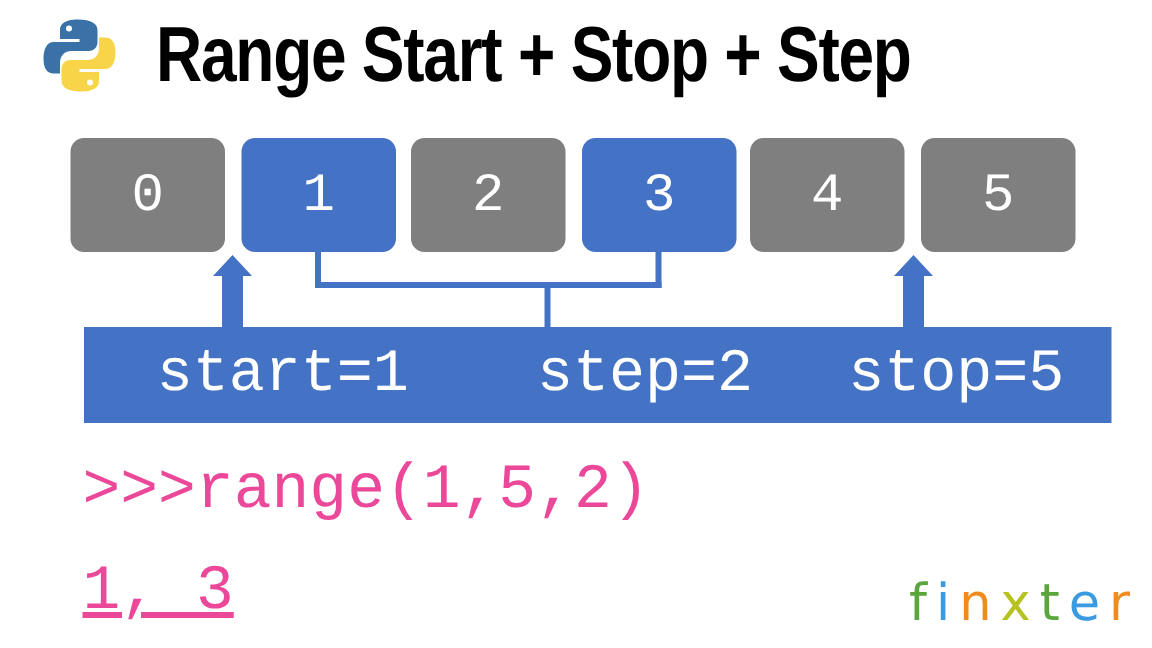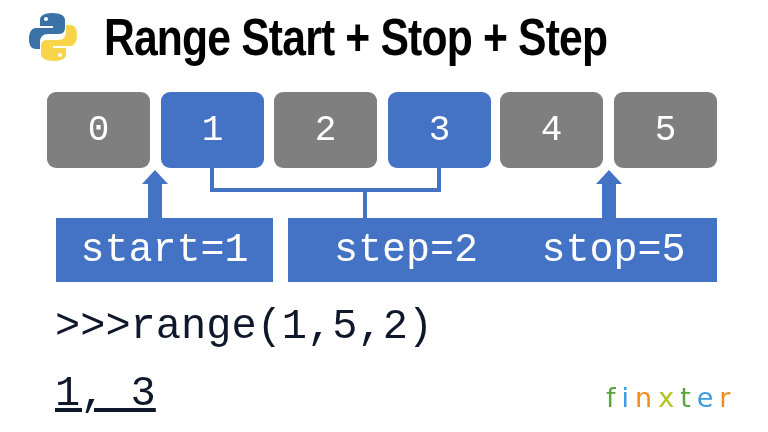--- a/index.html
+++ b/index.html
@@ -18,29 +18,29 @@
     .cell {
       top: 92px; width: 103px; height: 76px; border-radius: 9px;
       color: #ffffff; font-family: "Liberation Mono", monospace; font-size: 36px;
       display: flex; align-items: center; justify-content: center;
     }
     .cell.gray { background: #7f7f7f; }
     .cell.blue { background: #4472c4; }
     .param {
       top: 218px; height: 64px; background: #4472c4; color: #ffffff;
       font-family: "Liberation Mono", monospace; font-size: 40px;
-      display: flex; align-items: center; justify-content: center; white-space: nowrap;
+      display: flex; align-items: center; justify-content: center; white-space: nowrap; padding-left: 24px;
     }
     .line { background: #4472c4; }
     .code {
-      left: 55px; font-family: "Liberation Mono", monospace; font-size: 42px; color: #0f172a;
+      left: 55px; font-family: "Liberation Mono", monospace; font-size: 42px; color: #ec4899;
       white-space: pre;
     }
     .brand {
-      left: 606px; top: 382px; font-family: "DejaVu Sans", sans-serif; font-size: 27px;
+      left: 606px; top: 382px; font-family: "DejaVu Sans", sans-serif; font-size: 34px;
       letter-spacing: 6px; white-space: nowrap;
     }
   </style>
 </head>
 <body>
 
 <svg class="abs logo" viewBox="0 0 50 54">
   <path d="M24 3 C14 3 12 7 12 10 L12 16 L25 16 L25 18 L8 18 C3 18 1 23 1 29 C1 35 3 39 8 39 L12 39 L12 32 C12 27 15 24 20 24 L31 24 C35 24 37 21 37 18 L37 10 C37 6 33 3 24 3 Z" fill="#3a72a8"></path>
   <circle cx="18" cy="9" r="2" fill="#ffffff"></circle>
   <path d="M26 51 C36 51 38 47 38 44 L38 38 L25 38 L25 36 L42 36 C47 36 49 31 49 25 C49 19 47 15 42 15 L38 15 L38 22 C38 27 35 30 30 30 L19 30 C15 30 13 33 13 36 L13 44 C13 48 17 51 26 51 Z" fill="#f8d548"></path>

